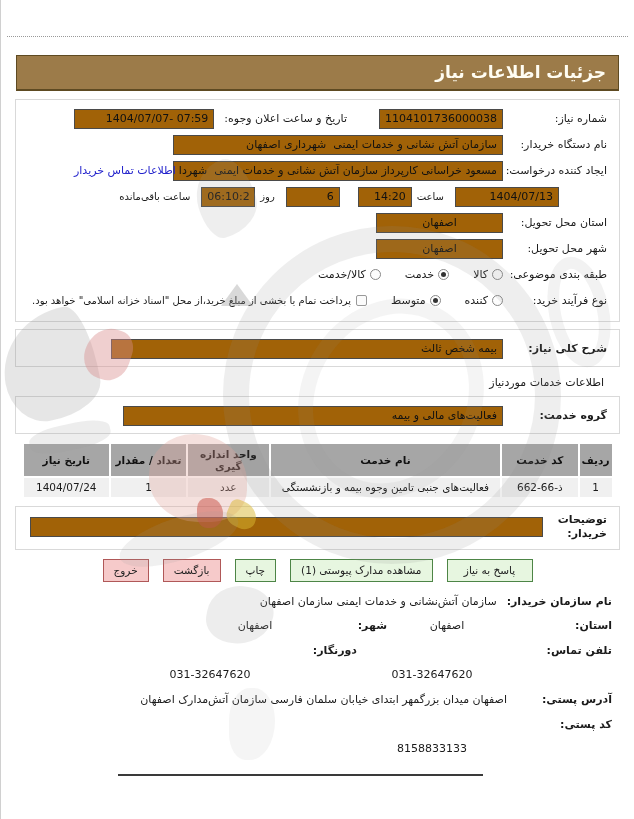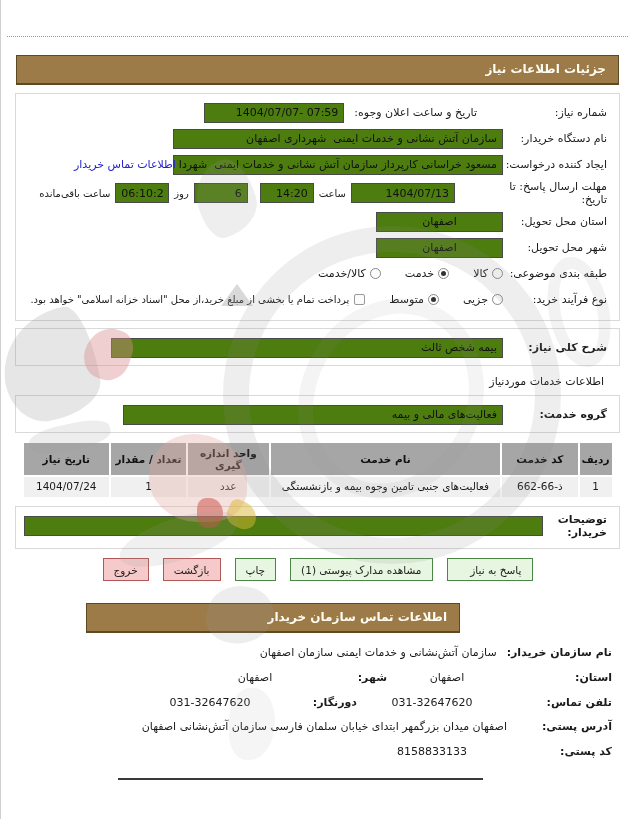--- a/index.html
+++ b/index.html
@@ -7,30 +7,30 @@
   .page {
     position:relative; width:634px; height:819px; overflow:hidden;
     background:#fff; border-left:1px solid #d0d0d0;
     font-family:"DejaVu Sans", sans-serif; font-size:11px; color:#1a1a1a;
     direction:rtl;
   }
   .top-space { height:36px; }
   .dotted { border-top:1px dotted #999; margin:0 6px; }
 
   .bh { background:var(--header-bg,#9c7b49); color:#fffdf2; font-weight:bold;
-        font-size:12px; padding:6px 12px 7px; border:1px solid #5e4a22; border-bottom-width:2px; }
+        font-size:17px; padding:6px 12px 7px; border:1px solid #5e4a22; border-bottom-width:2px; }
   .bh1 { margin:18px 15px 8px 15px; }
   .bh2 { margin:22px 174px 13px 85px; }
 
   .fs { border:1px solid #d9d9d9; margin:0 14px; padding:8px 12px 5px 8px; background:#fff; position:relative; z-index:1; }
   .row { display:flex; align-items:center; margin-bottom:5px; min-height:21px; position:relative; }
   .lbl { width:104px; flex:none; line-height:1.2; }
   .b { font-weight:bold; }
-  input.box { height:20px; border:1px solid #4a4a4a; background:#4d7c0f; font:inherit; font-size:11px;
-              padding:0 5px; color:#111; }
+  input.box { height:20px; border:1px solid #4a4a4a; background:#a16207; font:inherit; font-size:11px;
+              padding:0 5px; color:#111;margin-left:6px; }
   .num { direction:ltr; text-align:right; }
   .ctr { text-align:center; }
   .rgt { text-align:right; direction:rtl; }
 
   .inp-need { width:124px; }
   .lbl-announce { margin:0 26px 0 10px; }
   .inp-announce { width:140px; }
   .inp-wide { width:330px; }
   .blue-link { position:absolute; left:50px; top:4px; color:#2222cc; cursor:pointer; z-index:3; font-size:11px; }
   .inp-date { width:104px; margin-right:48px; }
@@ -56,34 +56,34 @@
   table.svc { border-collapse:separate; border-spacing:2px; margin:8px auto 0; width:592px; position:relative; z-index:1; }
   table.svc th { background:var(--table-header-bg,#a6a6a6); color:#111; font-weight:bold; font-size:10.5px; padding:4px 2px; }
   table.svc td { background:var(--table-row-bg,#f0f0f0); text-align:center; font-size:10.5px; padding:3px 2px; line-height:1.25; }
   .c-row{width:32px}.c-code{width:76px}.c-name{width:234px}.c-unit{width:82px}.c-qty{width:76px}.c-date{width:86px}
 
   .fs4 { margin-top:7px; padding-top:6px; padding-bottom:8px; }
   .lbl4 { width:64px; flex:none; font-weight:bold; line-height:1.25; }
   .inp-notes { flex:1; height:15px; border:1px solid #555; }
 
   .btn-row { display:flex; justify-content:center; gap:14px; margin-top:9px; position:relative; z-index:1; }
-  .btn { height:23px; font:inherit; font-size:10.5px; padding:0 10px; cursor:pointer; color:#222;text-align:right; }
+  .btn { height:23px; font:inherit; font-size:10.5px; padding:0 10px; cursor:pointer; color:#222; }
   .btn-green { background:var(--btn-green-bg,#e7f6e0); border:1px solid var(--btn-green-border,#4d8546); }
   .btn-pink  { background:var(--btn-pink-bg,#f6caca); border:1px solid var(--btn-pink-border,#b05858); }
   .w-respond{min-width:86px}.w-print{min-width:40px}.w-back{min-width:54px}.w-exit{min-width:46px}
 
   .contact { margin:13px 22px 0; position:relative; z-index:1; }
   .crow { display:flex; align-items:flex-start; margin-bottom:11px; line-height:1.25; }
   .clabel { font-weight:bold; width:105px; flex:none; }
   .clabel-auto { font-weight:bold; flex:none; }
   .cval { margin-right:10px; }
   .col-val { width:120px; text-align:center; flex:none; }
   .col-val-w { width:150px; text-align:center; flex:none; }
   .col-lbl2 { width:72px; font-weight:bold; flex:none; }
-  .ltr { direction:ltr; unicode-bidi:isolate; display:inline-block; }
+  .ltr { direction:ltr; unicode-bidi:isolate; display:inline-block;margin-top:24px; }
 
   .hr-line { border:none; border-top:2px solid #3a3a3a; margin:19px 129px 20px 95px; position:relative; z-index:1; }
 
   .creator { padding-right:55px; }
   .ctitle { font-weight:bold; margin-bottom:17px; }
 
   
   .wm { position:absolute; inset:0; pointer-events:none; z-index:5; }
   .wm div { position:absolute; }
   .wm-ring { left:222px; top:226px; width:338px; height:338px; border:26px solid #8a8a8a; border-radius:50%; opacity:.15; }
@@ -110,37 +110,37 @@
   <div class="dotted"></div>
 
   <div class="bh bh1">
     <span>جزئیات اطلاعات نیاز</span>
   </div>
 
   <div class="fs">
 
     <div class="row">
       <span class="lbl">شماره نیاز:</span>
+      <input class="box inp-need num" readonly="" value="1104101736000038" style="">
       <span class="lbl-announce">تاریخ و ساعت اعلان وجوه:</span>
       <input class="box inp-announce num" dir="ltr" readonly="" value="1404/07/07- 07:59" style="">
     </div>
 
     <div class="row">
       <span class="lbl">نام دستگاه خریدار:</span>
       <input class="box inp-wide rgt" readonly="" value="سازمان آتش نشانی و خدمات ایمنی  شهرداری اصفهان" style="">
     </div>
 
     <div class="row">
       <span class="lbl">ایجاد کننده درخواست:</span>
       <input class="box inp-wide rgt" readonly="" value="مسعود خراسانی کارپرداز سازمان آتش نشانی و خدمات ایمنی  شهرداری اصفهان" style="">
       <a class="blue-link">اطلاعات تماس خریدار</a>
     </div>
 
     <div class="row">
-      <span class="lbl">مهلت ارسال پاسخ: تا تاریخ:</span>
       <input class="box inp-date num" readonly="" value="1404/07/13" style="">
       <span class="gap6 sml">ساعت</span>
       <input class="box inp-time num" readonly="" value="14:20" style="">
       <input class="box inp-days num" readonly="" value="6" style="">
       <span class="gap6 sml">روز</span>
       <input class="box inp-rem num" readonly="" value="06:10:27" style="">
       <span class="gap6 sml">ساعت باقی‌مانده</span>
     </div>
 
     <div class="row">
@@ -166,21 +166,21 @@
       <span class="opt">
         <span class="radio"></span>
         <span>کالا/خدمت</span>
       </span>
     </div>
 
     <div class="row">
       <span class="lbl">نوع فرآیند خرید:</span>
       <span class="opt">
         <span class="radio"></span>
-        <span>جزیی</span>
+        <span>کننده</span>
       </span>
       <span class="opt">
         <span class="radio checked"></span>
         <span>متوسط</span>
       </span>
       <span class="checkbox"></span>
       <span class="note">پرداخت تمام یا بخشی از مبلغ خرید،از محل "اسناد خزانه اسلامی" خواهد بود.</span>
     </div>
   </div>
 
@@ -239,23 +239,20 @@
   </div>
 
   <div class="btn-row">
     <button class="btn btn-green w-respond">پاسخ به نیاز</button>
     <button class="btn btn-green">مشاهده مدارک پیوستی (1)</button>
     <button class="btn btn-green w-print">چاپ</button>
     <button class="btn btn-pink w-back">بازگشت</button>
     <button class="btn btn-pink w-exit">خروج</button>
   </div>
 
-  <div class="bh bh2">
-    <span>اطلاعات تماس سازمان خریدار</span>
-  </div>
 
   <div class="contact">
 
     <div class="crow">
       <span class="clabel-auto">نام سازمان خریدار:</span>
       <span class="cval">سازمان آتش‌نشانی و خدمات ایمنی سازمان اصفهان</span>
     </div>
 
     <div class="crow">
       <span class="clabel">استان:</span>
@@ -266,21 +263,21 @@
 
     <div class="crow">
       <span class="clabel">تلفن تماس:</span>
       <span class="col-val-w ltr">031-32647620</span>
       <span class="col-lbl2">دورنگار:</span>
       <span class="col-val-w ltr">031-32647620</span>
     </div>
 
     <div class="crow">
       <span class="clabel">آدرس پستی:</span>
-      <span class="cval" style="margin-right:0">اصفهان میدان بزرگمهر ابتدای خیابان سلمان فارسی سازمان آتش‌نشانی اصفهان</span>
+      <span class="cval" style="margin-right:0">اصفهان میدان بزرگمهر ابتدای خیابان سلمان فارسی سازمان آتش‌مدارک اصفهان</span>
     </div>
 
     <div class="crow">
       <span class="clabel">کد پستی:</span>
       <span class="col-val-w ltr">8158833133</span>
     </div>
 
     <hr class="hr-line">
 
   </div>

